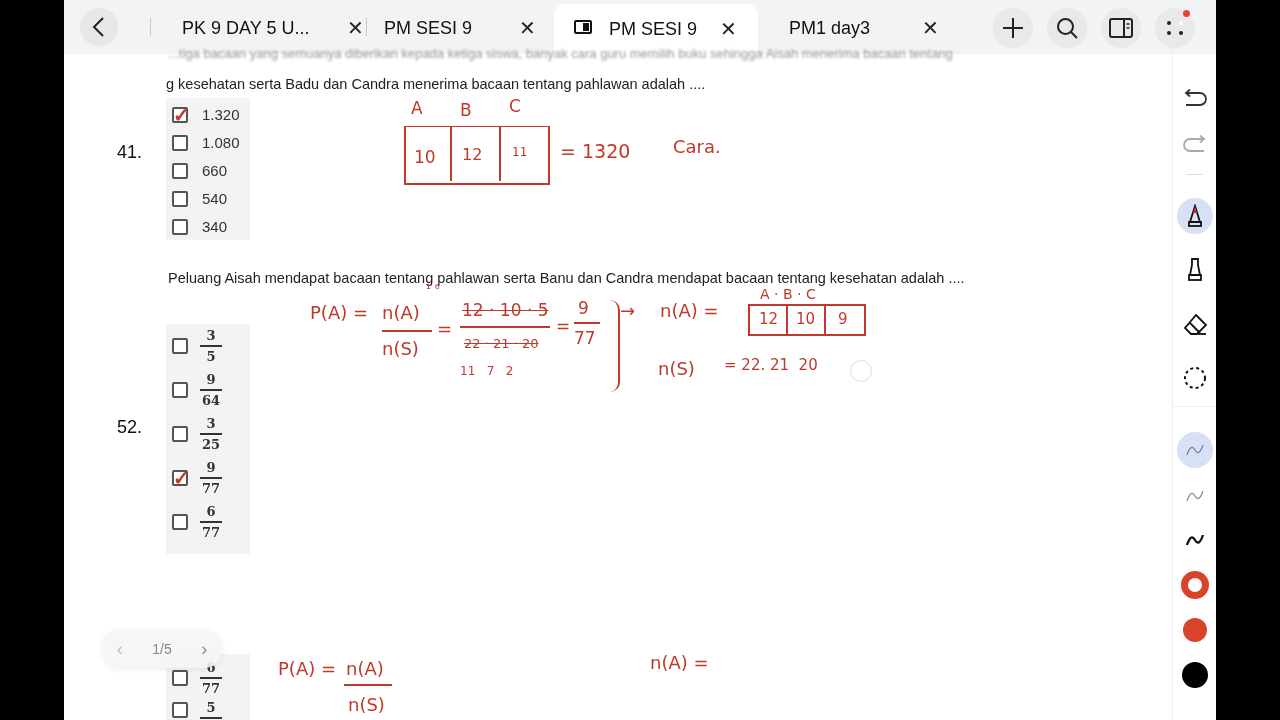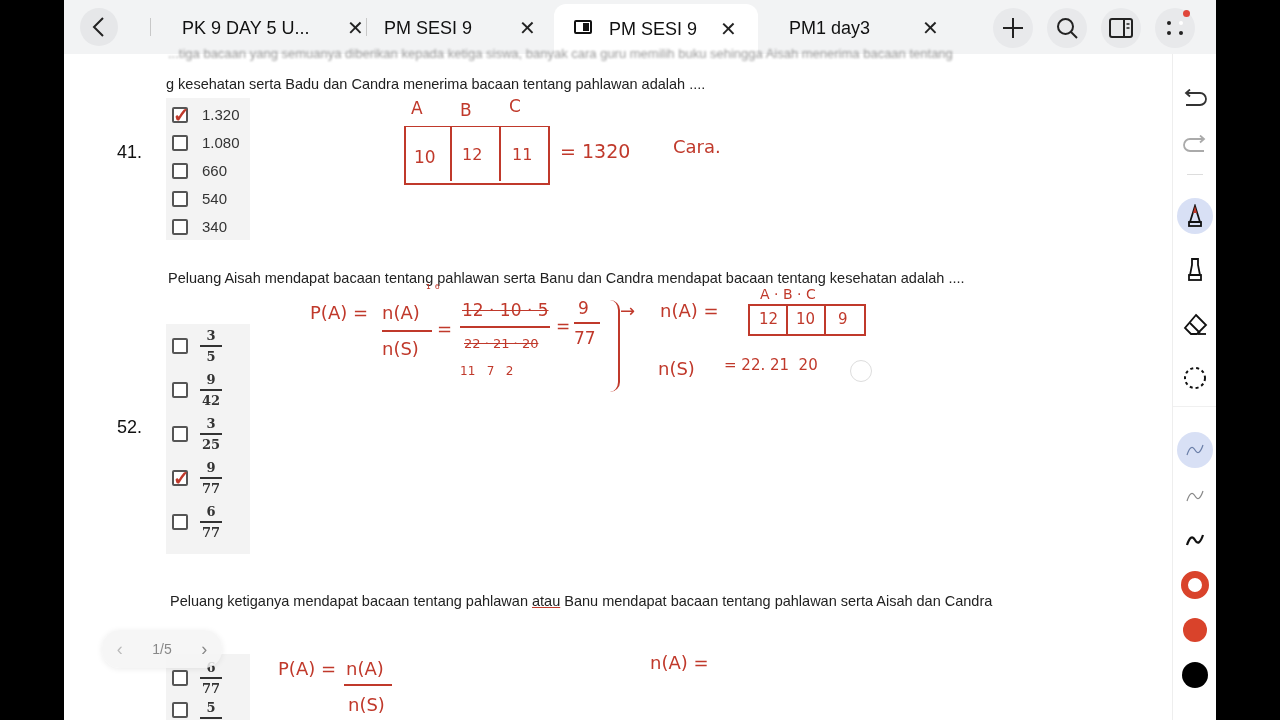--- a/index.html
+++ b/index.html
@@ -133,21 +133,21 @@
 
     <div>
       <span class="ink" style="left:347px;top:44px;font-size:17px">A</span>
       <span class="ink" style="left:396px;top:46px;font-size:17px">B</span>
       <span class="ink" style="left:445px;top:42px;font-size:17px">C</span>
       <div style="position:absolute;left:340px;top:72px;width:142px;height:56px;border:2px solid #c0392b;border-top-width:1.5px;">
         <div style="position:absolute;left:44px;top:0;width:2px;height:54px;background:#c0392b"></div>
         <div style="position:absolute;left:93px;top:0;width:2px;height:54px;background:#c0392b"></div>
         <span class="ink" style="left:8px;top:20px;font-size:17px">10</span>
         <span class="ink" style="left:56px;top:18px;font-size:16px">12</span>
-        <span class="ink" style="left:106px;top:18px;font-size:16px">11</span>
+        <span class="ink" style="left:106px;top:18px;font-size:12px">11</span>
       </div>
       <span class="ink" style="left:496px;top:86px;font-size:19px">= 1320</span>
       <span class="ink" style="left:609px;top:82px;font-size:18px">Cara.</span>
     </div>
 
     <div class="qtext" style="left:104px;top:216px">Peluang Aisah mendapat bacaan tentang pahlawan serta Banu dan Candra mendapat bacaan tentang kesehatan adalah ....</div>
     <div class="qnum" style="left:53px;top:363px">52.</div>
     <div class="optcol" style="left:102px;top:270px;width:84px;height:230px">
       <div class="opt" style="left:6px;top:4px">
         <span class="cb"></span>
@@ -155,21 +155,21 @@
             <span>3</span>
             <span class="bar"></span>
             <span>5</span>
           </span>
       </div>
       <div class="opt" style="left:6px;top:48px">
         <span class="cb"></span>
         <span class="frac">
             <span>9</span>
             <span class="bar"></span>
-            <span>42</span>
+            <span>64</span>
           </span>
       </div>
       <div class="opt" style="left:6px;top:92px">
         <span class="cb"></span>
         <span class="frac">
             <span>3</span>
             <span class="bar"></span>
             <span>25</span>
           </span>
       </div>
@@ -217,23 +217,20 @@
         <div style="position:absolute;left:74px;top:0;width:2px;height:28px;background:#c0392b"></div>
         <span class="ink" style="left:9px;top:4px;font-size:15px">12</span>
         <span class="ink" style="left:46px;top:4px;font-size:15px">10</span>
         <span class="ink" style="left:88px;top:4px;font-size:15px">9</span>
       </div>
       <span class="ink" style="left:594px;top:304px;font-size:18px">n(S)</span>
       <span class="ink" style="left:660px;top:302px;font-size:15px;white-space:pre">= 22. 21  20</span>
       <div style="position:absolute;left:786px;top:306px;width:20px;height:20px;border-radius:50%;border:1.5px solid #ddd"></div>
     </div>
 
-    <div class="qtext" style="left:106px;top:539px">
-      <span>Peluang ketiganya mendapat bacaan tentang pahlawan </span><span style="text-decoration:underline;text-decoration-color:#c0392b">atau</span><span> Banu mendapat bacaan tentang pahlawan serta Aisah dan Candra</span>
-    </div>
     <div class="optcol" style="left:102px;top:600px;width:84px;height:70px">
       <div class="opt" style="left:6px;top:6px">
         <span class="cb"></span>
         <span class="frac">
             <span>6</span>
             <span class="bar"></span>
             <span>77</span>
           </span>
       </div>
       <div class="opt" style="left:6px;top:46px">

